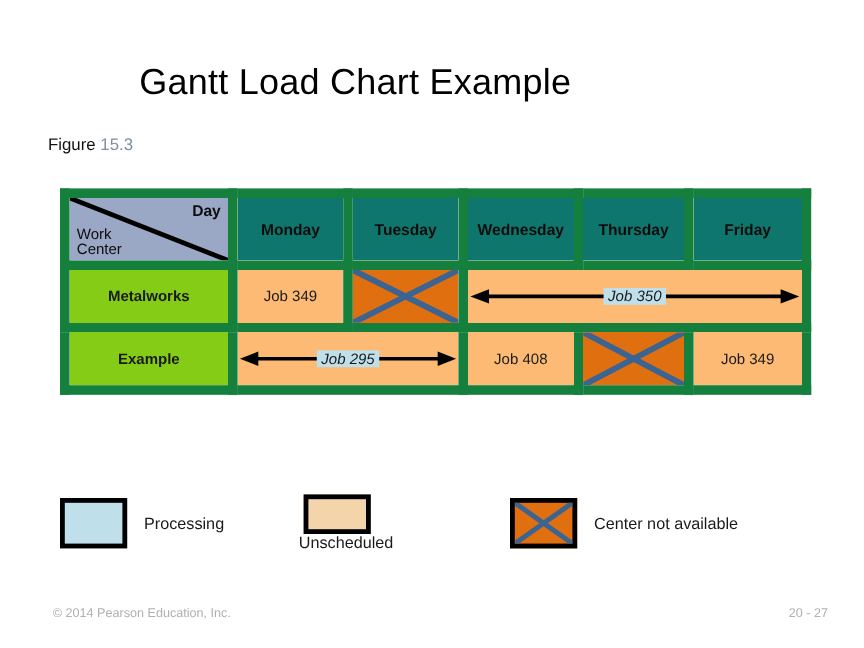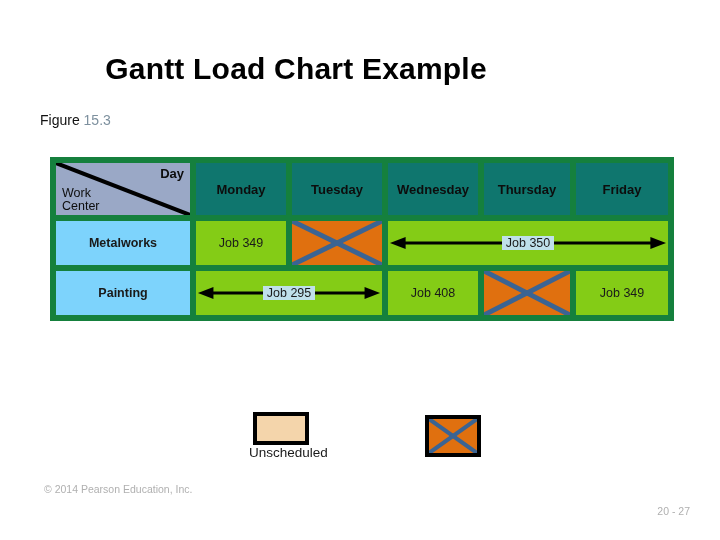--- a/index.html
+++ b/index.html
@@ -16,21 +16,21 @@
   }
 
   
   #slide-title {
     position: absolute;
     left: 0;
     top: 52px;
     width: 592px;
     text-align: center;
     font-size: 30px;
-    font-weight: bold;
+    font-weight: normal;
     color: #000000;
     letter-spacing: 0.2px;
   }
 
   
   #figure-caption {
     position: absolute;
     left: 40px;
     top: 112px;
     font-size: 14px;
@@ -43,21 +43,21 @@
   
   #gantt-table {
     position: absolute;
     left: 50px;
     top: 157px;
     width: 618px;
     border-collapse: collapse;
     table-layout: fixed;
   }
   #gantt-table td, #gantt-table th {
-    border: 6px solid #15803d;
+    border: 8px solid #15803d;
     padding: 0;
     margin: 0;
     height: 44px;
     font-size: 12.5px;
     color: #1a1a1a;
     text-align: center;
     vertical-align: middle;
     position: relative;
     overflow: hidden;
   }
@@ -90,25 +90,25 @@
     position: absolute;
     left: 6px;
     bottom: 2px;
     font-weight: normal;
     font-size: 12.5px;
     line-height: 13px;
     text-align: left;
     margin-top: 45px;
   }
   td.wc-name {
-    background: #7dd3fc;
+    background: #84cc16;
     font-weight: bold;
     font-size: 13px;
   }
-  td.cell-processing { background: #84cc16; }
+  td.cell-processing { background: #fdba74; }
   td.cell-unscheduled { background: #f4d5ab; }
   td.cell-unavailable { background: #e0700f; padding: 0; }
   td.cell-unavailable svg { display: block; width: 100%; height: 100%; }
 
   .bar-label {
     position: relative;
     z-index: 2;
     display: inline-block;
     padding: 0 4px;
     background: transparent;
@@ -117,20 +117,21 @@
   }
 
   
   .span-wrap {
     position: relative;
     width: 100%;
     height: 100%;
     display: flex;
     align-items: center;
     justify-content: center;
+    font-style: italic;
   }
   .arrow-svg {
     position: absolute;
     left: 0; top: 50%;
     transform: translateY(-50%);
     width: 100%;
     height: 16px;
     z-index: 1;
   }
   .span-wrap .bar-label {
@@ -168,21 +169,21 @@
     white-space: nowrap;
   }
   #legend-processing { left: 0px; }
   #legend-unscheduled { left: 185px; flex-direction: column; }
   #legend-unavailable { left: 375px; }
 
   
   #footer-copyright {
     position: absolute;
     left: 44px;
-    top: 483px;
+    top: 505px;
     font-size: 10.5px;
     color: #b0b0b0;
   }
   #footer-pagenum {
     position: absolute;
     right: 30px;
     top: 505px;
     font-size: 10.5px;
     color: #b0b0b0;
   }
@@ -246,21 +247,21 @@
             <polygon points="284,8 268,2 268,14" fill="#000000"></polygon>
           </svg>
           <span class="bar-label">Job 350</span>
         </div>
       </td>
     </tr>
 
 
 
     <tr>
-      <td class="wc-name">Painting</td>
+      <td class="wc-name">Example</td>
       <td class="cell-processing" colspan="2">
         <div class="span-wrap">
           <svg class="arrow-svg" viewBox="0 0 192 16" preserveAspectRatio="none">
             <line x1="14" y1="8" x2="178" y2="8" stroke="#000000" stroke-width="3"></line>
             <polygon points="2,8 18,2 18,14" fill="#000000"></polygon>
             <polygon points="190,8 174,2 174,14" fill="#000000"></polygon>
           </svg>
           <span class="bar-label">Job 295</span>
         </div>
       </td>
@@ -276,31 +277,36 @@
       <td class="cell-processing">
         <span class="bar-label">Job 349</span>
       </td>
     </tr>
 
   </tbody>
 </table>
 
 <div id="legend">
 
+  <div class="legend-item" id="legend-processing">
+    <span class="legend-swatch sw-processing"></span>
+    <span class="legend-label">Processing</span>
+  </div>
 
   <div class="legend-item" id="legend-unscheduled">
     <span class="legend-swatch sw-unscheduled"></span>
     <span class="legend-label">Unscheduled</span>
   </div>
 
   <div class="legend-item" id="legend-unavailable">
     <span class="legend-swatch sw-unavailable">
       <svg viewBox="0 0 56 42" preserveAspectRatio="none">
         <line x1="0" y1="0" x2="56" y2="42" stroke="#3b6493" stroke-width="5"></line>
         <line x1="56" y1="0" x2="0" y2="42" stroke="#3b6493" stroke-width="5"></line>
       </svg>
     </span>
+    <span class="legend-label">Center not available</span>
   </div>
 
 </div>
 
 <div id="footer-copyright">© 2014 Pearson Education, Inc.</div>
 <div id="footer-pagenum">20 - 27</div>
 
 </body></html>

